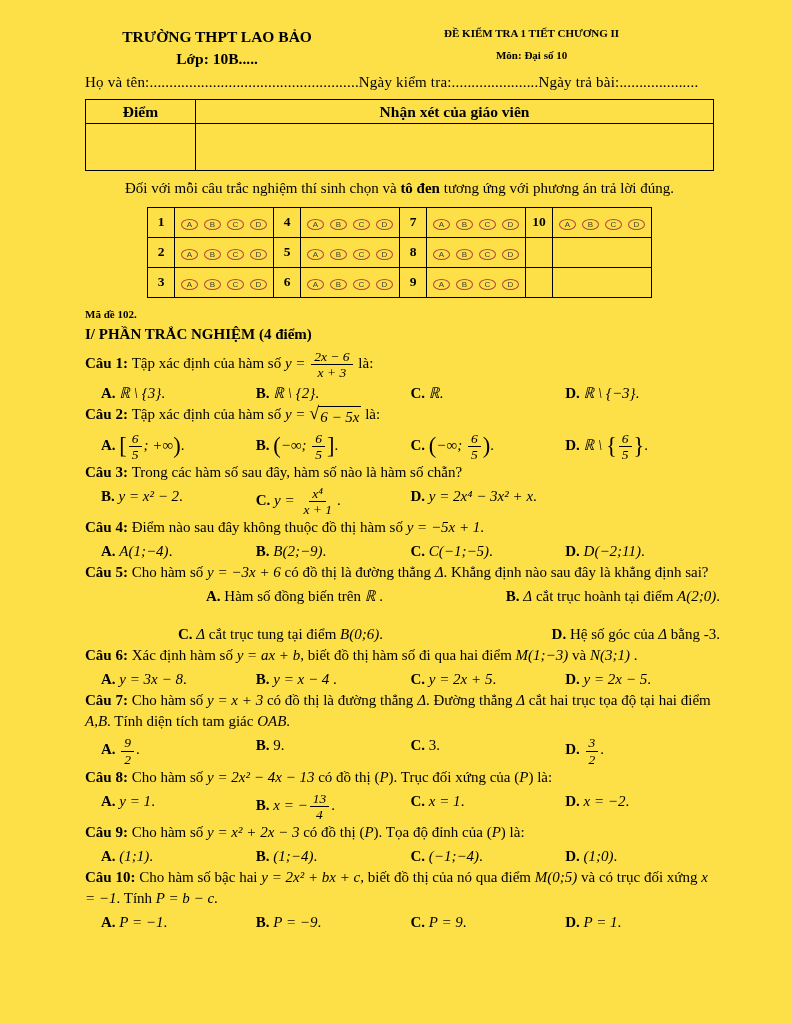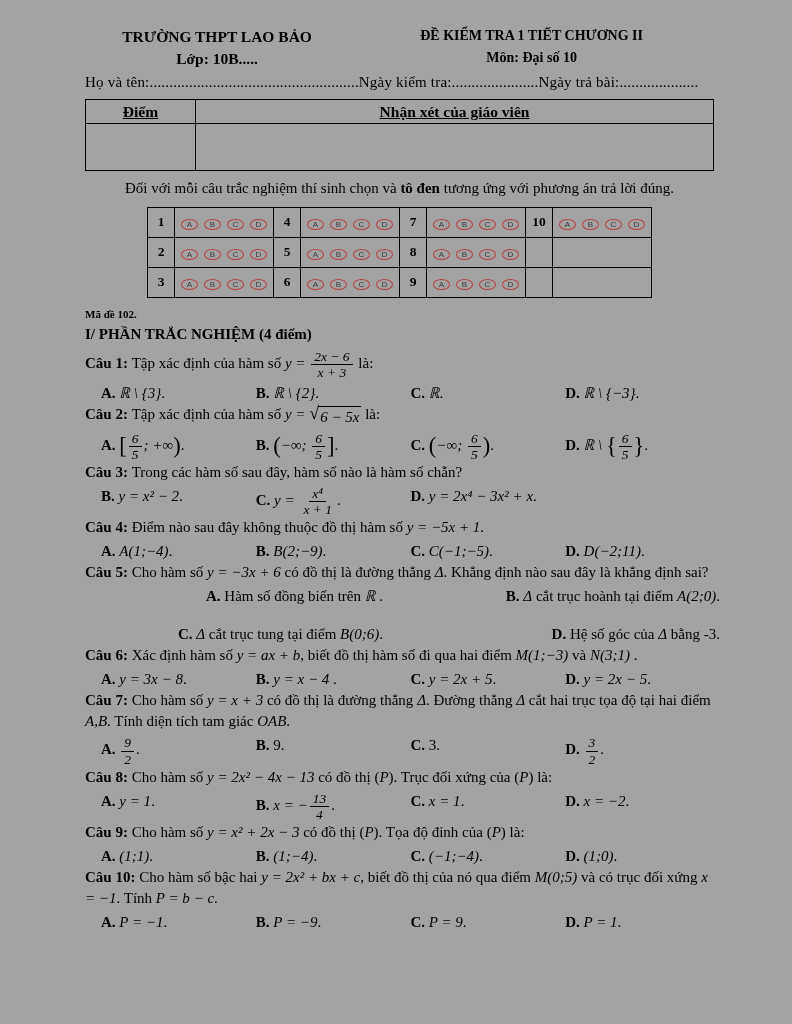--- a/index.html
+++ b/index.html
@@ -1,37 +1,37 @@
 <!DOCTYPE html>
 <html lang="vi" style="--bubble-border: #b5413e;"><head>
 <meta charset="utf-8">
 <title>Đề kiểm tra 1 tiết chương II</title>
 <style>
   * { margin:0; padding:0; box-sizing:border-box; }
   html,body { background:#ffffff; }
   .page {
     width:792px; height:1024px; overflow:hidden;
-    background:#a3a3a3; color:#000;
+    background:#fde047; color:#000;
     font-family:"Liberation Serif","DejaVu Serif",serif;
     font-size:15px; line-height:1.4;
     padding:26px 78px 18px 85px;
   }
   .bold { font-weight:bold; }
 
   
   .hdr-row { display:flex; }
   .hdr-left { width:42%; text-align:center; font-weight:bold; font-size:15.5px; }
-  .hdr-right { width:58%; text-align:center; font-weight:bold; font-size:14px; }
+  .hdr-right { width:58%; text-align:center; font-weight:bold; font-size:11px; }
   .name-line { margin-top:3px; font-size:15px; letter-spacing:0.2px; }
 
   
   .score-table { width:100%; border-collapse:collapse; margin-top:6px; }
   .score-table th, .score-table td { border:1.6px solid #000; }
   .score-table th { font-size:15.5px; font-weight:bold; height:24px; vertical-align:top; padding-top:1px; }
-  .score-table th span { text-decoration:underline; }
+  .score-table th span { }
   .score-c1 { width:110px; }
   .score-body td { height:47px; }
 
   
   .instruction { text-align:center; margin-top:7px; font-size:15px; }
 
   
   .answer-grid { border-collapse:collapse; margin:8px auto 0 auto; }
   .answer-grid td { border:1px solid #000; height:30px; }
   .cell-num { width:27px; text-align:center; font-weight:bold; font-size:13.5px; }

